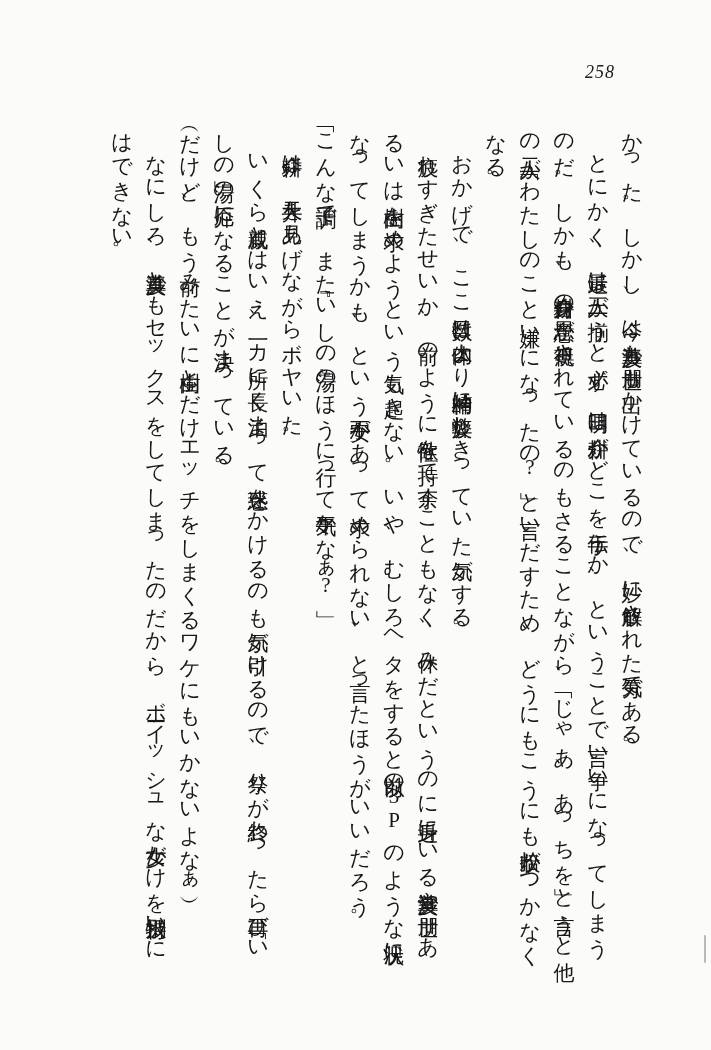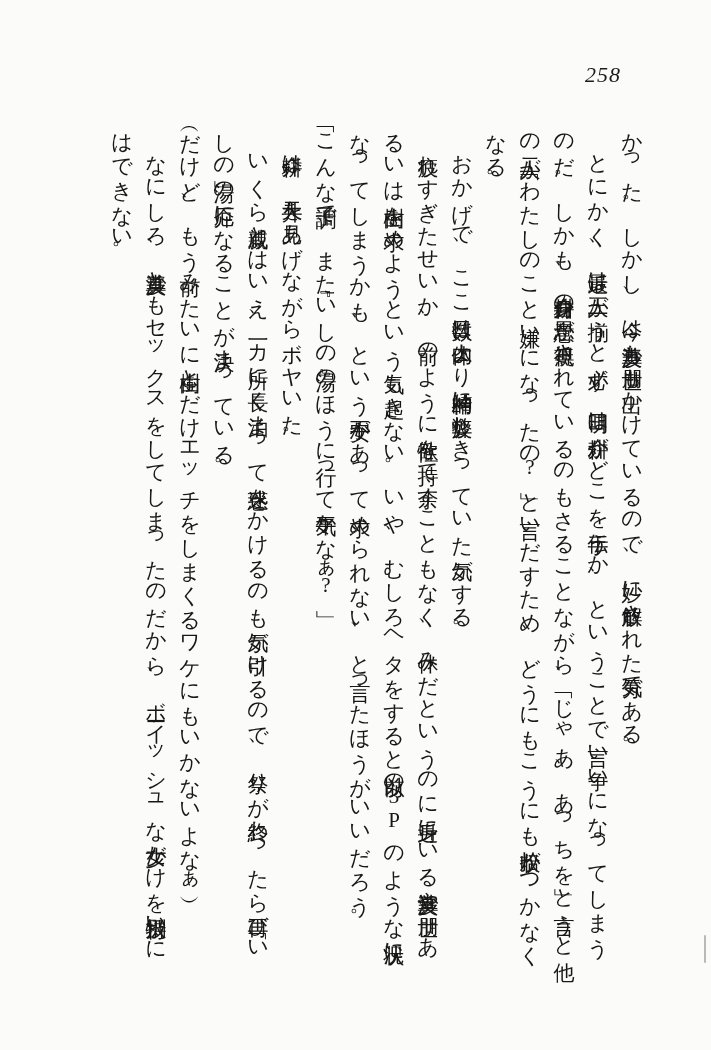--- a/index.html
+++ b/index.html
@@ -12,21 +12,21 @@
     width: 711px;
     height: 1050px;
     background: #fbfbf9;
     overflow: hidden;
     font-family: "Liberation Serif", "DejaVu Serif", serif;
   }
   .page-number {
     position: absolute;
     top: 62px;
     left: 585px;
-    font-size: 22px;
+    font-size: 18px;
     font-style: italic;
     color: #1c1c1c;
     letter-spacing: 1px;
   }
   .text-body {
     position: absolute;
     top: 119px;
     right: 62px;
     width: 578px;
     height: 842px;

